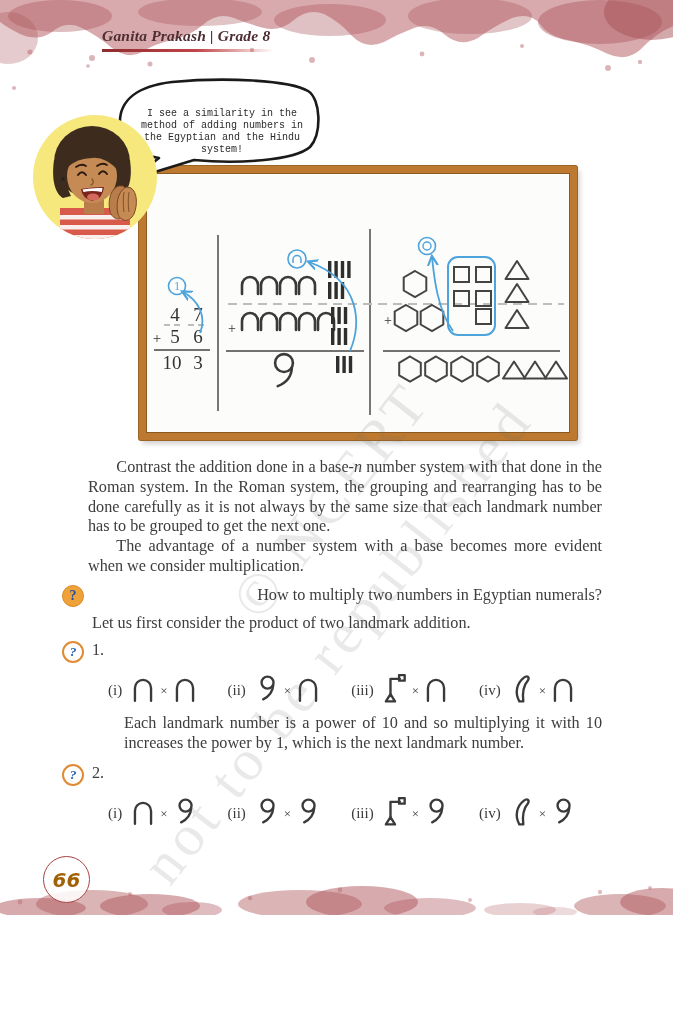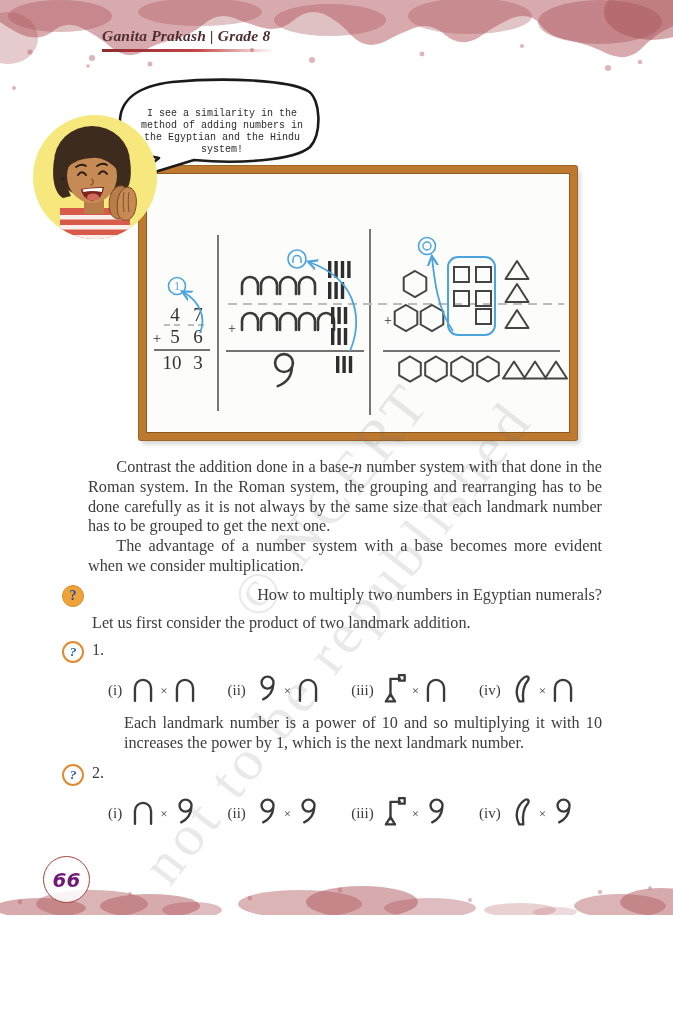--- a/index.html
+++ b/index.html
@@ -63,21 +63,21 @@
   .product-item { display:flex; align-items:center; margin-right:31px; }
   .p-label { font-size:15px; margin-right:9px; color:#3a3a3a; }
   .p-op { font-size:13px; margin:0 5px; color:#3a3a3a; }
   .sym { display:inline-block; }
 
   .page-badge {
     position:absolute; left:43px; top:856px; width:47px; height:47px; z-index:4;
     border:1.8px solid #a84444; border-radius:50%; background:rgba(255,255,255,.85);
     display:flex; align-items:center; justify-content:center;
     font-family:"DejaVu Sans","Liberation Sans",sans-serif;
-    font-weight:bold; font-style:italic; font-size:20px; color:#701a75;
+    font-weight:bold; font-style:italic; font-size:20px; color:#a16207;
   }
 
   .watermark { position:absolute; z-index:6; pointer-events:none; white-space:nowrap;
     font-size:58px; letter-spacing:5px; color:rgba(110,110,110,0.15);
     font-family:"Liberation Serif","DejaVu Serif",serif;
     transform-origin:0 0; transform:rotate(-52deg); }
   #wm-line1 { left:218px; top:590px; }
   #wm-line2 { left:128px; top:855px; }
 </style>
 </head>

